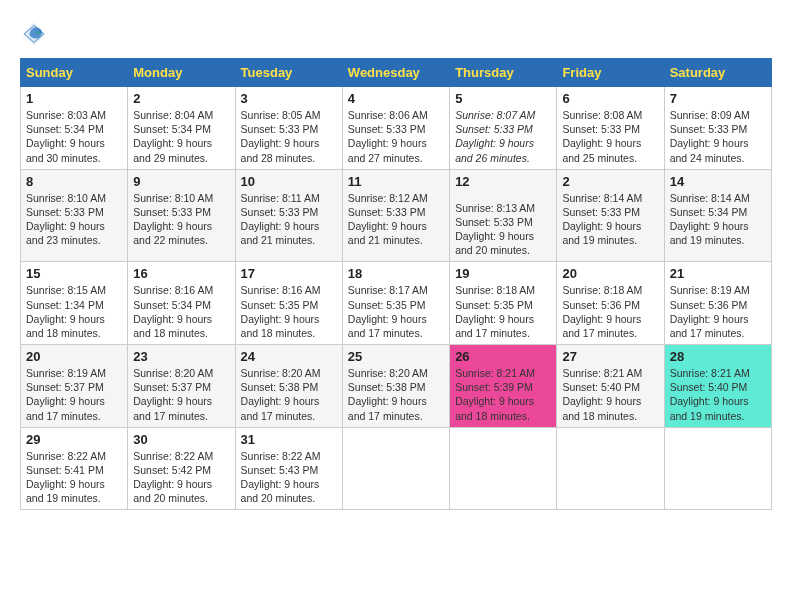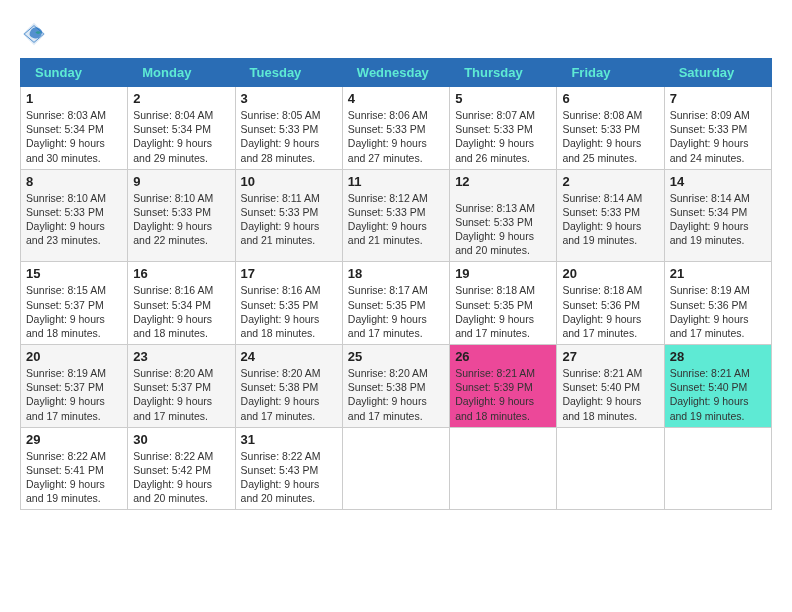--- a/index.html
+++ b/index.html
@@ -60,23 +60,23 @@
       font-size: 16px;
       color: #444;
     }
     .calendar-table {
       width: 100%;
       border-collapse: collapse;
       font-size: 11px;
     }
     .calendar-table th {
       background: #2a6db5;
-      color: #5eead4;
+      color: #fde047;
       text-align: left;
-      padding: 6px 14px;
+      padding: 6px 5px;
       font-size: 13px;
       font-weight: bold;
       border: 1px solid #2a6db5;
     }
     .calendar-table td {
       border: 1px solid #ccc;
       vertical-align: top;
       padding: 4px 5px;
       width: calc(100% / 7);
       height: 82px;
@@ -156,21 +156,21 @@
 Daylight: 9 hours and 28 minutes.</div>
           </td>
           <td>
             <div class="day-number">4</div>
             <div class="day-info" style="white-space: pre-line;">Sunrise: 8:06 AM
 Sunset: 5:33 PM
 Daylight: 9 hours and 27 minutes.</div>
           </td>
           <td>
             <div class="day-number">5</div>
-            <div class="day-info" style="white-space: pre-line;">Sunrise: 8:07 AM
+            <div class="day-info" style="white-space: pre-line; font-style: italic;">Sunrise: 8:07 AM
 Sunset: 5:33 PM
 Daylight: 9 hours and 26 minutes.</div>
           </td>
           <td>
             <div class="day-number">6</div>
             <div class="day-info" style="white-space: pre-line;">Sunrise: 8:08 AM
 Sunset: 5:33 PM
 Daylight: 9 hours and 25 minutes.</div>
           </td>
           <td>
@@ -221,21 +221,21 @@
             <div class="day-number">14</div>
             <div class="day-info" style="white-space: pre-line;">Sunrise: 8:14 AM
 Sunset: 5:34 PM
 Daylight: 9 hours and 19 minutes.</div>
           </td>
         </tr>
         <tr>
           <td>
             <div class="day-number">15</div>
             <div class="day-info" style="white-space: pre-line;">Sunrise: 8:15 AM
-Sunset: 5:37 PM
+Sunset: 1:34 PM
 Daylight: 9 hours and 18 minutes.</div>
           </td>
           <td>
             <div class="day-number">16</div>
             <div class="day-info" style="white-space: pre-line;">Sunrise: 8:16 AM
 Sunset: 5:34 PM
 Daylight: 9 hours and 18 minutes.</div>
           </td>
           <td>
             <div class="day-number">17</div>

